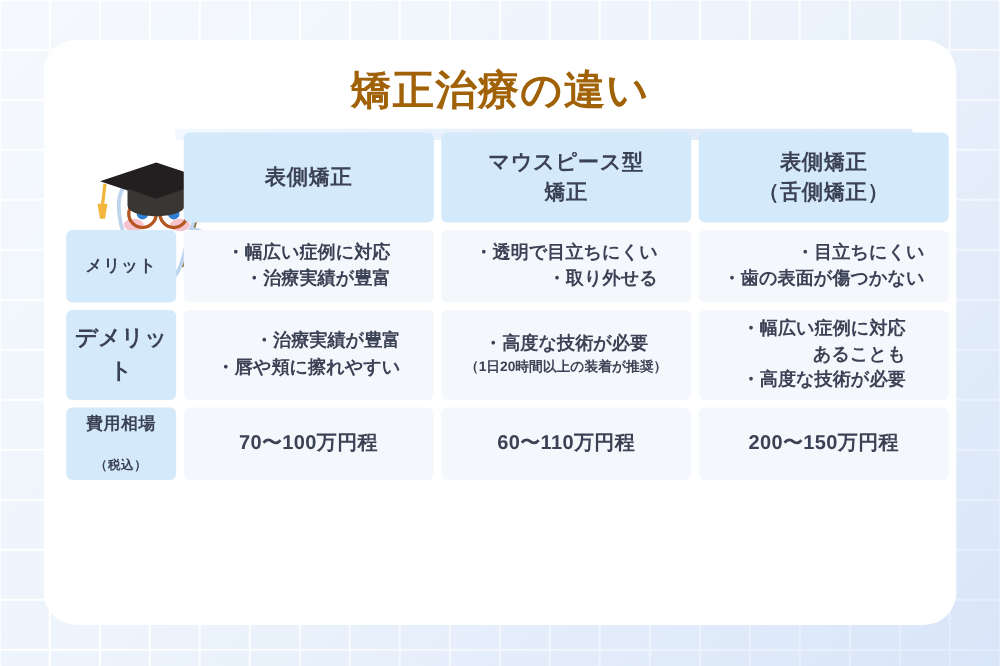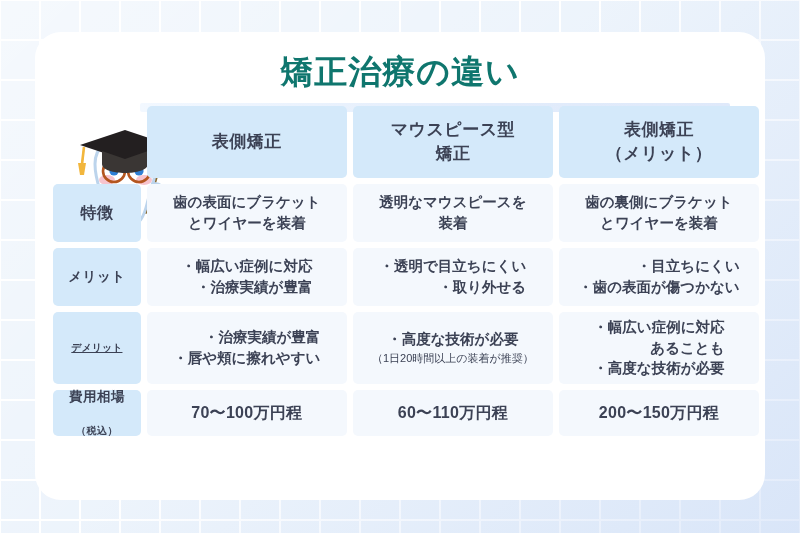--- a/index.html
+++ b/index.html
@@ -49,21 +49,21 @@
   
   #title {
     position: absolute;
     left: 0;
     top: 18px;
     width: 730px;
     text-align: center;
     font-size: 33px;
     font-weight: 700;
     letter-spacing: 1px;
-    color: #0f766e;
+    color: #a16207;
     white-space: nowrap;
   }
 
   
   #title-rule {
     position: absolute;
     left: 105px;
     top: 71px;
     width: 590px;
     height: 9px;
@@ -112,50 +112,50 @@
   .cell.head.blank { background: transparent; }
 
   
   .cell.rowlabel {
     background: #d4e9fa;
     font-weight: 700;
     letter-spacing: 0.5px;
   }
   .rowlabel .main { font-size: 16px; }
   .rowlabel .main.sm { font-size: 13.5px; text-align: center; }
-  .rowlabel .main.xs { font-size: 10px; letter-spacing: 0; text-decoration: underline; }
+  .rowlabel .main.xs { font-size: 18px; letter-spacing: 0; }
   .rowlabel .sub { font-size: 10px; font-weight: 700; margin-top: 2px; }
 
   
   .cell.data {
     background: #f4f8fd;
     font-size: 14.5px;
     font-weight: 700;
     padding: 6px 8px;
   }
   .cell.data.big { font-size: 16px; letter-spacing: 0.3px; }
 
   .cell.data .bullets {
     text-align: right;
     display: inline-block;
   }
   .cell.data .bullets div { white-space: nowrap; }
   .cell.data .note {
     display: block;
     font-size: 11px;
-    font-weight: 400;
+    font-weight: 700;
     margin-top: 1px;
     text-align: center;
   }
 
   
   .h-feature  { height: 58px; }
   .h-merit    { height: 58px; }
   .h-demerit  { height: 72px; }
-  .h-cost     { height: 46px; gap: 16px; }
+  .h-cost     { height: 58px; gap: 16px; }
 
   
   #mascot {
     position: absolute;
     left: 33px;
     top: 92px;
     width: 116px;
     height: 110px;
   }
 </style>
@@ -219,50 +219,25 @@
           </td>
           <td>
             <div class="cell head">
               <div>マウスピース型</div>
               <div>矯正</div>
             </div>
           </td>
           <td>
             <div class="cell head">
               <div>表側矯正</div>
-              <div>（メリット）</div>
+              <div>（舌側矯正）</div>
             </div>
           </td>
         </tr>
 
-        <tr>
-          <td>
-            <div class="cell rowlabel h-feature">
-              <div class="main">特徴</div>
-            </div>
-          </td>
-          <td>
-            <div class="cell data h-feature">
-              <div>歯の表面にブラケット</div>
-              <div>とワイヤーを装着</div>
-            </div>
-          </td>
-          <td>
-            <div class="cell data h-feature">
-              <div>透明なマウスピースを</div>
-              <div>装着</div>
-            </div>
-          </td>
-          <td>
-            <div class="cell data h-feature">
-              <div>歯の裏側にブラケット</div>
-              <div>とワイヤーを装着</div>
-            </div>
-          </td>
-        </tr>
 
         <tr>
           <td>
             <div class="cell rowlabel h-merit">
               <div class="main sm">メリット</div>
             </div>
           </td>
           <td>
             <div class="cell data h-merit">
               <div class="bullets">

